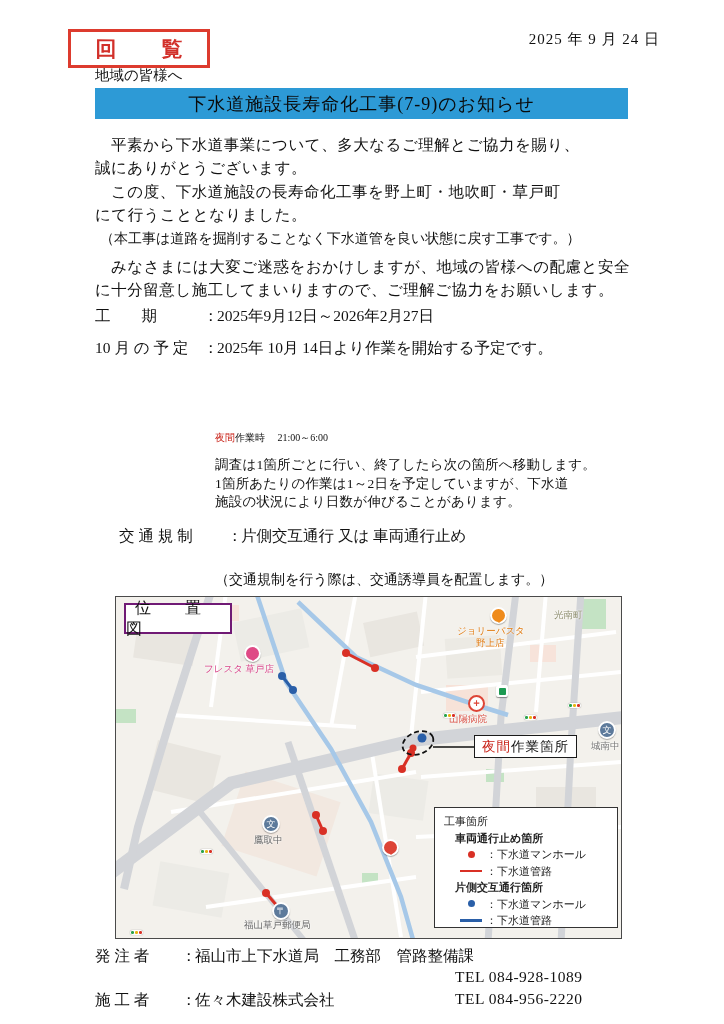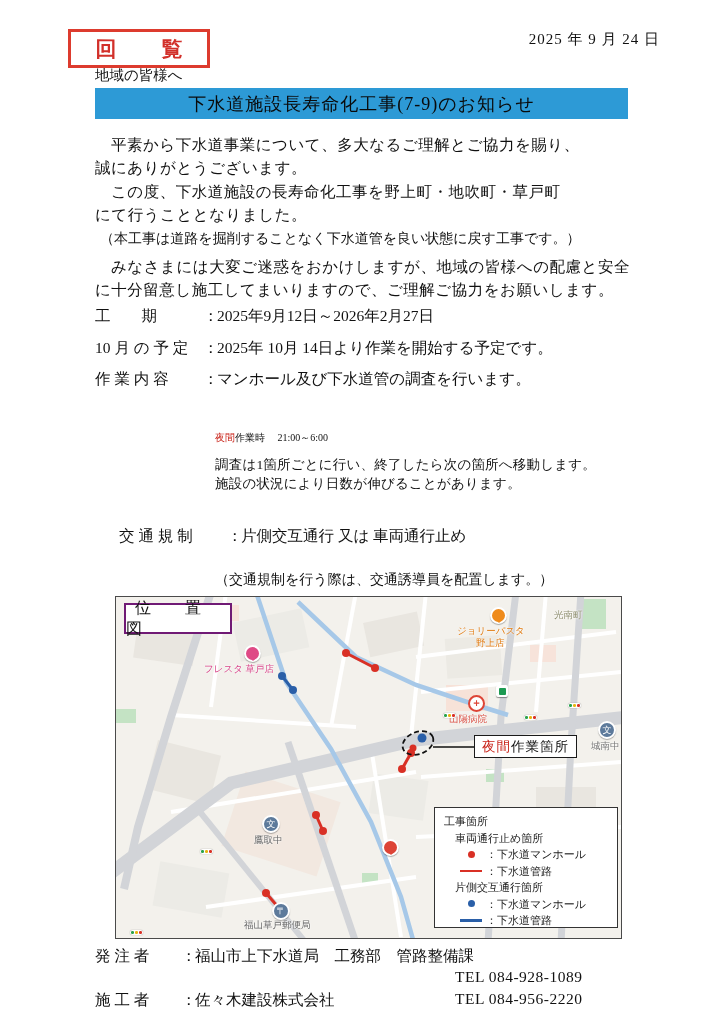--- a/index.html
+++ b/index.html
@@ -52,21 +52,21 @@
   .store{position:absolute;width:12px;height:12px;background:#fff;border-radius:2px;
          box-shadow:0 1px 1px rgba(0,0,0,.4);display:flex;align-items:center;justify-content:center;}
   .store i{display:block;width:7px;height:7px;background:#1d9a52;border-radius:1px;}
   .signal{position:absolute;width:13px;height:5px;background:#fff;border-radius:2.5px;
           box-shadow:0 0 1px rgba(0,0,0,.5);display:flex;align-items:center;justify-content:space-evenly;}
   .signal i{display:block;width:2.5px;height:2.5px;border-radius:50%;}
   .callout{left:358px;top:138px;height:19px;background:#fff;border:1.5px solid #1a1a1a;
            padding:1px 7px;font-size:13.5px;line-height:19px;white-space:nowrap;letter-spacing:1px;}
   .legend{left:318px;top:210px;width:184px;height:121px;background:#fff;border:1.5px solid #333;
           font-size:11px;line-height:16.5px;padding:5px 0 0 9px;box-sizing:border-box;color:#222;}
-  .legend .ind1{padding-left:11px;}
+  .legend .ind1{padding-left:11px;font-weight:bold;}
   .legend .item{padding-left:14px;display:flex;align-items:center;}
   .sw{display:inline-flex;width:26px;justify-content:center;align-items:center;margin-right:2px;}
   .dot-r{width:7px;height:7px;border-radius:50%;background:#d93025;}
   .dot-b{width:7px;height:7px;border-radius:50%;background:#2a5fa8;}
   .line-r{width:22px;height:2.5px;background:#d93025;}
   .line-b{width:22px;height:2.5px;background:#2a5fa8;}
 
   
   .footrow{left:95px;font-size:15.5px;white-space:nowrap;}
   .tel{left:455px;font-size:15.5px;letter-spacing:0.5px;}
@@ -98,28 +98,26 @@
     <div>　みなさまには大変ご迷惑をおかけしますが、地域の皆様への配慮と安全</div>
     <div>に十分留意し施工してまいりますので、ご理解ご協力をお願いします。</div>
   </div>
 
   <div class="abs row" style="top:306px;">
     <span class="lbl">工　　期</span><span class="colon">：</span><span>2025年9月12日～2026年2月27日</span>
   </div>
   <div class="abs row" style="top:338px;">
     <span class="lbl">10 月 の 予 定</span><span class="colon">：</span><span>2025年 10月 14日より作業を開始する予定です。</span>
   </div>
-  <div class="abs row" style="top:369px;">
-    <span class="lbl">作 業 内 容</span><span class="colon">：</span><span>マンホール及び下水道管の調査を行います。</span>
-  </div>
   <div class="abs indent" style="top:431px;">
     <span class="red">夜間</span><span>作業時　 21:00～6:00</span>
   </div>
   <div class="abs notes" style="top:456px;">
     <div>調査は1箇所ごとに行い、終了したら次の箇所へ移動します。</div>
+    <div>1箇所あたりの作業は1～2日を予定していますが、下水道</div>
     <div>施設の状況により日数が伸びることがあります。</div>
   </div>
   <div class="abs row" style="top:526px;margin-left:24px;">
     <span class="lbl">交 通 規 制</span><span class="colon">：</span><span>片側交互通行 又は 車両通行止め</span>
   </div>
   <div class="abs indent" style="top:571px;font-size:14px;">（交通規制を行う際は、交通誘導員を配置します。）</div>
 
   <div class="abs map">
     <svg width="505" height="341" viewBox="0 0 505 341">
 

